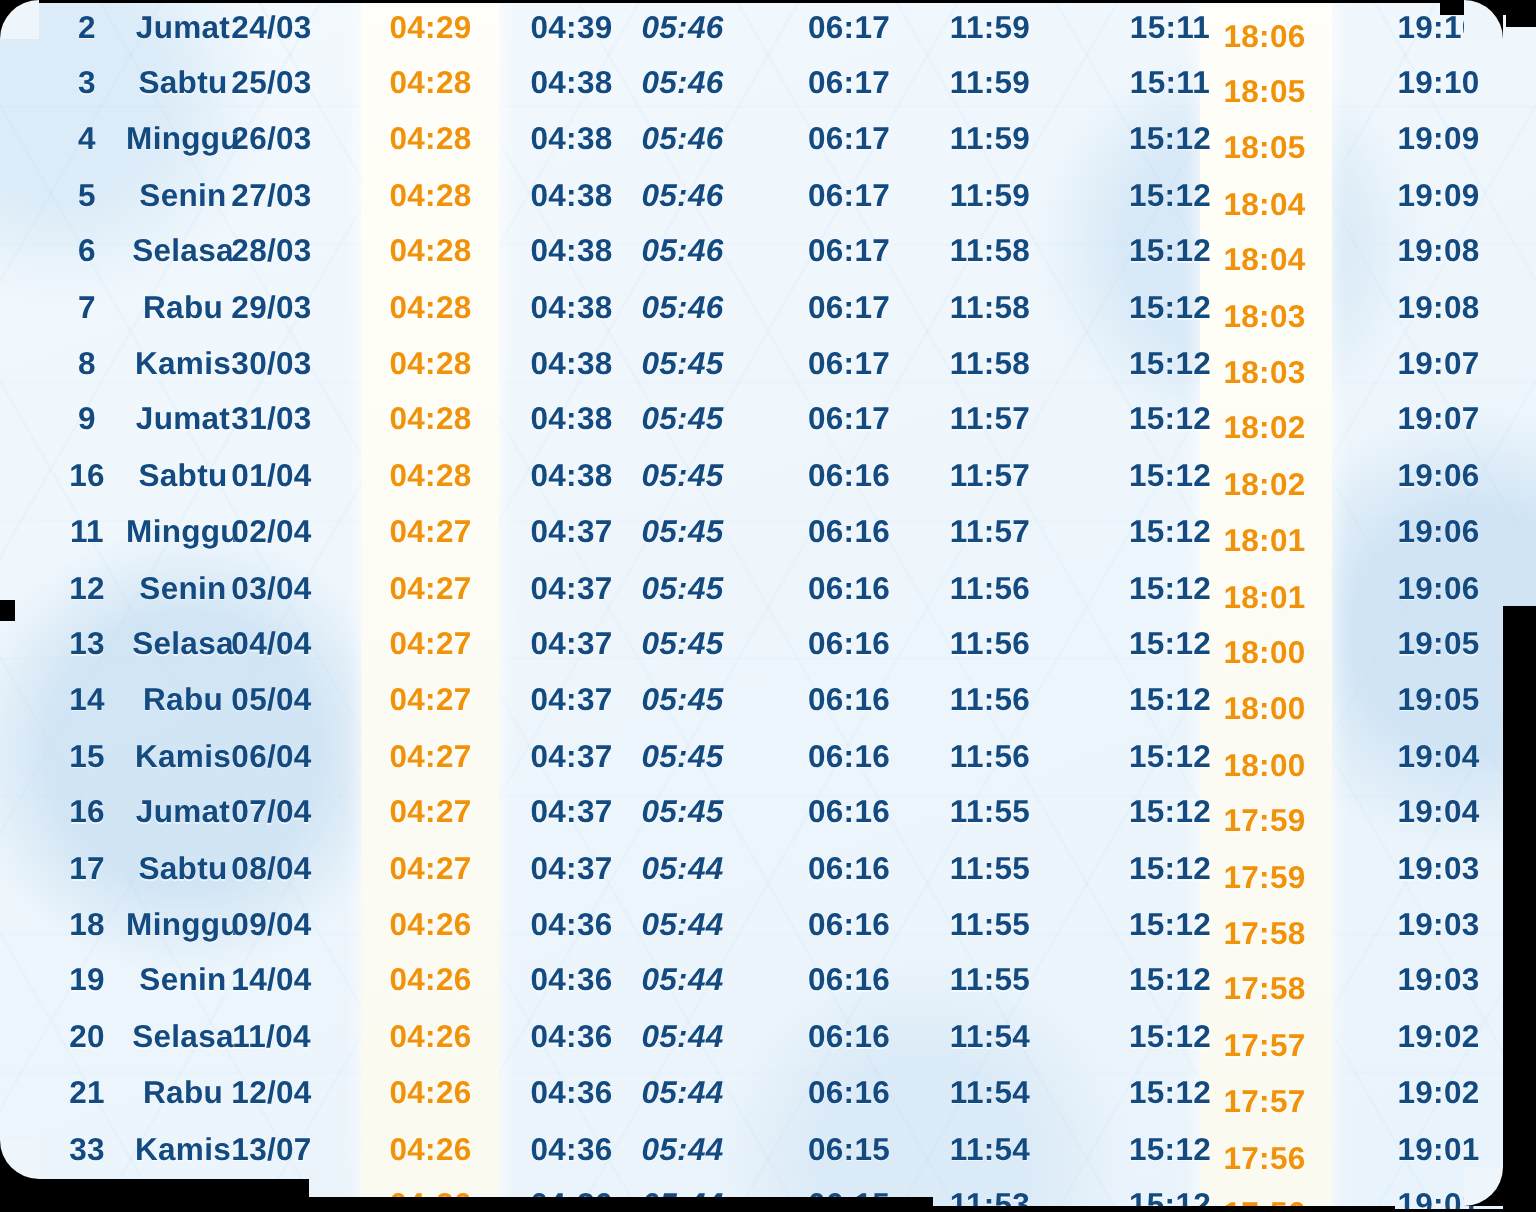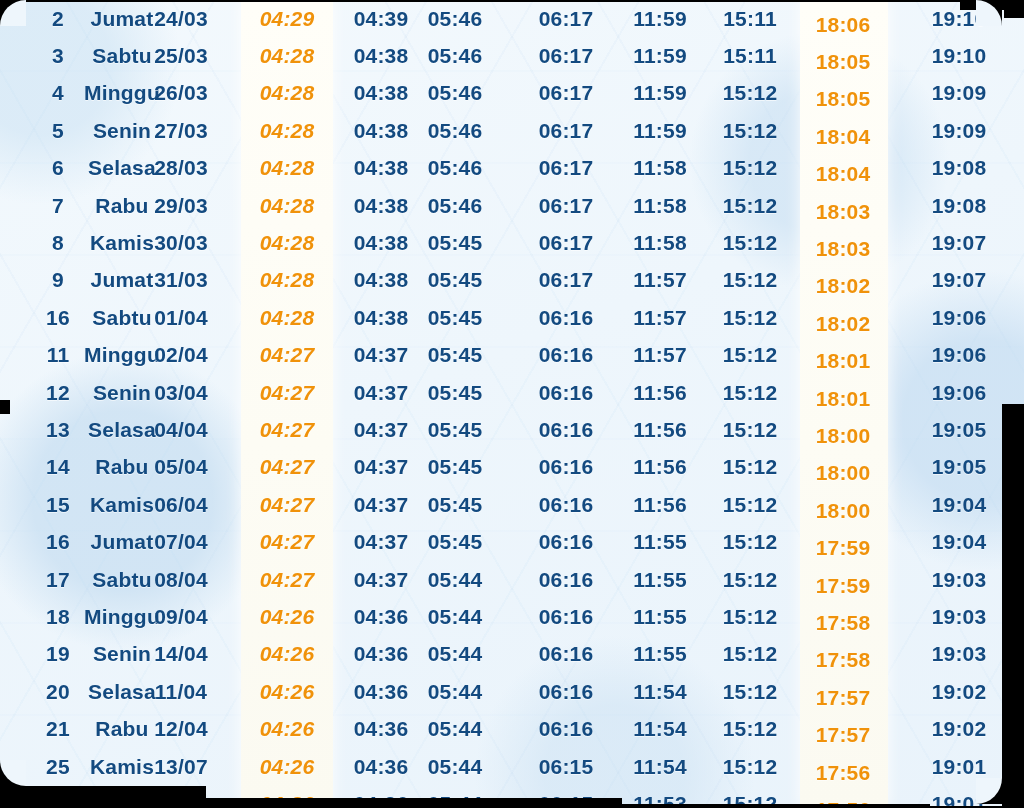--- a/index.html
+++ b/index.html
@@ -46,26 +46,26 @@
   .row{
     position:relative;height:37.4px;display:flex;align-items:center;
     font-size:21px;font-weight:bold;letter-spacing:.2px;
     color:#134a80;
   }
   .cell{position:absolute;transform:translateX(-50%);white-space:nowrap;
         text-shadow:0 1px 0 rgba(255,255,255,.6);}
   .c-no     {left:58px;}
   .c-day    {left:122px;}
   .c-date   {left:181px;text-align:center;}
-  .c-imsak  {left:287px;color:#f0920a;font-style:italic;}
+  .c-imsak  {left:287px;color:#f0920a;}
   .c-subuh  {left:381px;}
-  .c-terbit {left:455px;}
+  .c-terbit {left:455px;font-style:italic;}
   .c-dhuha  {left:566px;}
   .c-dzuhur {left:660px;}
-  .c-ashar  {left:750px;}
+  .c-ashar  {left:780px;}
   .c-maghrib{left:843px;color:#f0920a;margin-top:12px;}
   .c-isya   {left:947px;margin-left:12px;}
 
   
   .mask{position:absolute;background:#000;pointer-events:none;}
   #mask-top-right   {right:0;top:0;width:64px;height:10px;}
   #mask-top-right2  {right:0;top:0;width:20px;height:18px;}
   #mask-right-lower {right:0;top:404px;width:22px;bottom:0;}
   #mask-left-notch  {left:0;top:400px;width:10px;height:14px;}
   #mask-bottom-a    {left:0;bottom:0;width:206px;height:22px;}
@@ -346,21 +346,21 @@
         <span class="cell c-imsak">04:26</span>
         <span class="cell c-subuh">04:36</span>
         <span class="cell c-terbit">05:44</span>
         <span class="cell c-dhuha">06:16</span>
         <span class="cell c-dzuhur">11:54</span>
         <span class="cell c-ashar">15:12</span>
         <span class="cell c-maghrib">17:57</span>
         <span class="cell c-isya">19:02</span>
       </div>
       <div class="row">
-        <span class="cell c-no">25</span>
+        <span class="cell c-no">33</span>
         <span class="cell c-day">Kamis</span>
         <span class="cell c-date">13/07</span>
         <span class="cell c-imsak">04:26</span>
         <span class="cell c-subuh">04:36</span>
         <span class="cell c-terbit">05:44</span>
         <span class="cell c-dhuha">06:15</span>
         <span class="cell c-dzuhur">11:54</span>
         <span class="cell c-ashar">15:12</span>
         <span class="cell c-maghrib">17:56</span>
         <span class="cell c-isya">19:01</span>

